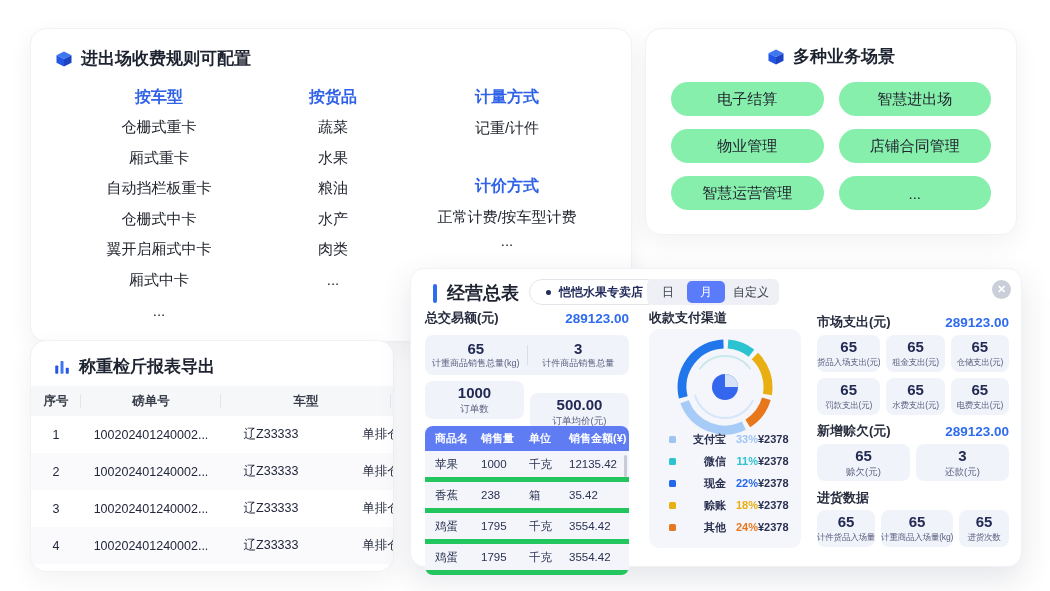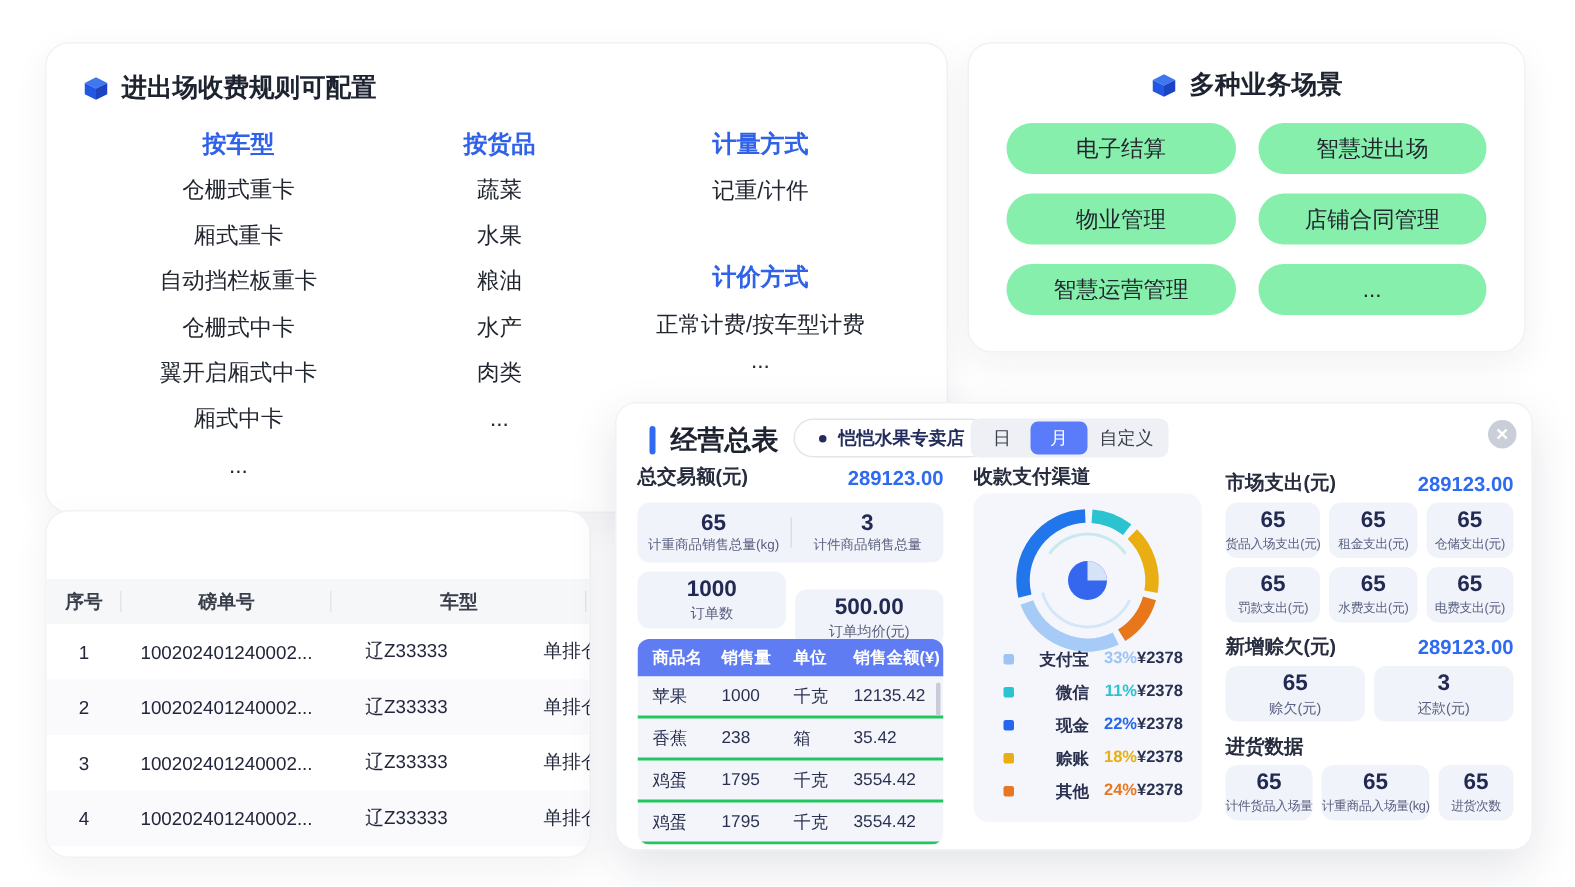--- a/index.html
+++ b/index.html
@@ -59,21 +59,21 @@
   .box .lab{font-size:9.5px;color:#5A6080;white-space:nowrap;margin-top:2px;}
   .lab8 .lab{font-size:8.5px;letter-spacing:-.2px;}
   
   .kpi-wide{position:absolute;left:14px;top:66px;width:204px;height:40px;background:#F1F3FA;border-radius:8px;display:flex;}
   .kpi-half{flex:1;display:flex;flex-direction:column;align-items:center;justify-content:center;}
   .kpi-div{width:1px;height:20px;background:#D9DEEC;align-self:center;}
   .prod{position:absolute;left:14px;top:157px;width:204px;border-radius:8px;overflow:hidden;}
   .prod-h{display:flex;background:#5F7CF3;height:25px;align-items:center;}
   .prod-h span{font-size:11px;color:#fff;font-weight:600;}
   .prod-body{background:#F3F5FB;position:relative;}
-  .prod-r{display:flex;height:26px;align-items:center;border-bottom:2px solid #22c55e;}
+  .prod-r{display:flex;height:26px;align-items:center;border-bottom:5px solid #22c55e;}
   .prod-r:last-child{border-bottom:none;}
   .prod-r span{font-size:11.5px;color:#2A3150;}
   .pc1{width:46px;padding-left:10px;}.pc2{width:48px;}.pc3{width:40px;}.pc4{flex:1;}
   .prod-scroll{position:absolute;right:2px;top:4px;width:3px;height:22px;border-radius:2px;background:#C7CCD8;}
   
   .chart-card{position:absolute;left:238px;top:60px;width:152px;height:219px;background:#F4F6FB;border-radius:10px;}
   .legend{position:absolute;left:20px;top:99px;width:120px;text-align:right;}
   .lg-row{display:flex;align-items:center;height:22px;}
   .lg-sw{width:7px;height:7px;border-radius:1.5px;margin-right:8px;}
   .lg-name{font-size:11px;font-weight:700;color:#2A3150;width:42px;}
@@ -141,20 +141,28 @@
       <button class="pill">电子结算</button>
       <button class="pill">智慧进出场</button>
       <button class="pill">物业管理</button>
       <button class="pill">店铺合同管理</button>
       <button class="pill">智慧运营管理</button>
       <button class="pill">...</button>
     </div>
   </section>
 
   <section class="card p3">
+    <div class="card-title">
+      <svg class="icon18" viewBox="0 0 24 24">
+        <rect x="3" y="10" width="4" height="11" rx="1" fill="#2456E4"></rect>
+        <rect x="10" y="4" width="4" height="17" rx="1" fill="#3E77F0"></rect>
+        <rect x="17" y="13" width="4" height="8" rx="1" fill="#2456E4"></rect>
+      </svg>
+      <span>称重检斤报表导出</span>
+    </div>
     <div class="rep-table">
       <div class="rep-row rep-hrow">
         <div class="rep-h w1">序号</div>
         <div class="rep-h w2">磅单号</div>
         <div class="rep-h w4">车型</div>
       </div>
       <div class="rep-row">
         <div class="rep-c w1">1</div>
         <div class="rep-c w2">100202401240002...</div>
         <div class="rep-c w3">辽Z33333</div>

